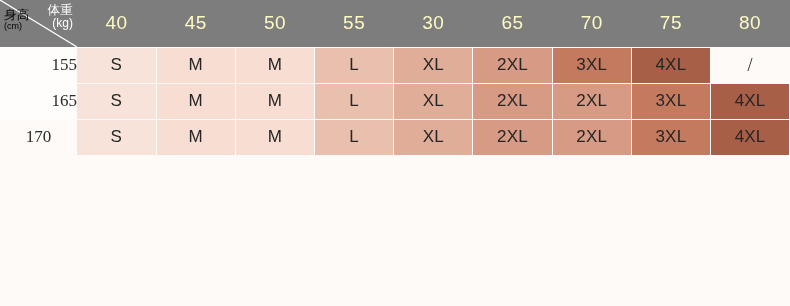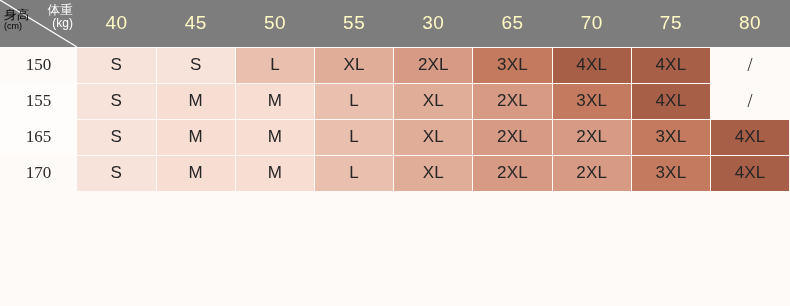--- a/index.html
+++ b/index.html
@@ -77,21 +77,21 @@
   td.hcol {
     background: #fdfaf7;
     color: #2b2b2b;
     font-family: "Liberation Serif", serif;
     font-size: 17px;
     text-align: center;
     vertical-align: middle;
     height: 36px;
     border: none;
   }
-  tr.alt td.hcol { background: #fffdfb; }
+  tr.alt td.hcol { background: #fffdfb; text-align: right; }
 
   
   td.cell {
     text-align: center;
     vertical-align: middle;
     height: 36px;
     font-size: 17px;
     color: #262626;
     border: 1.5px solid #fdfaf7;
     border-left: none;
@@ -142,32 +142,20 @@
         <th class="wcol">50</th>
         <th class="wcol">55</th>
         <th class="wcol">30</th>
         <th class="wcol">65</th>
         <th class="wcol">70</th>
         <th class="wcol">75</th>
         <th class="wcol">80</th>
       </tr>
     </thead>
     <tbody id="table-body">
-        <tr>
-          <td class="hcol">150</td>
-          <td class="cell" style="background: rgb(247, 227, 218);">S</td>
-          <td class="cell" style="background: rgb(247, 227, 218);">S</td>
-          <td class="cell" style="background: rgb(233, 191, 174);">L</td>
-          <td class="cell" style="background: rgb(224, 173, 152);">XL</td>
-          <td class="cell" style="background: rgb(215, 154, 132);">2XL</td>
-          <td class="cell" style="background: rgb(196, 122, 95);">3XL</td>
-          <td class="cell" style="background: rgb(168, 95, 72);">4XL</td>
-          <td class="cell" style="background: rgb(168, 95, 72);">4XL</td>
-          <td class="cell empty">/</td>
-        </tr>
         <tr class="alt">
           <td class="hcol">155</td>
           <td class="cell" style="background: rgb(247, 227, 218);">S</td>
           <td class="cell" style="background: rgb(247, 221, 210);">M</td>
           <td class="cell" style="background: rgb(247, 221, 210);">M</td>
           <td class="cell" style="background: rgb(233, 191, 174);">L</td>
           <td class="cell" style="background: rgb(224, 173, 152);">XL</td>
           <td class="cell" style="background: rgb(215, 154, 132);">2XL</td>
           <td class="cell" style="background: rgb(196, 122, 95);">3XL</td>
           <td class="cell" style="background: rgb(168, 95, 72);">4XL</td>

